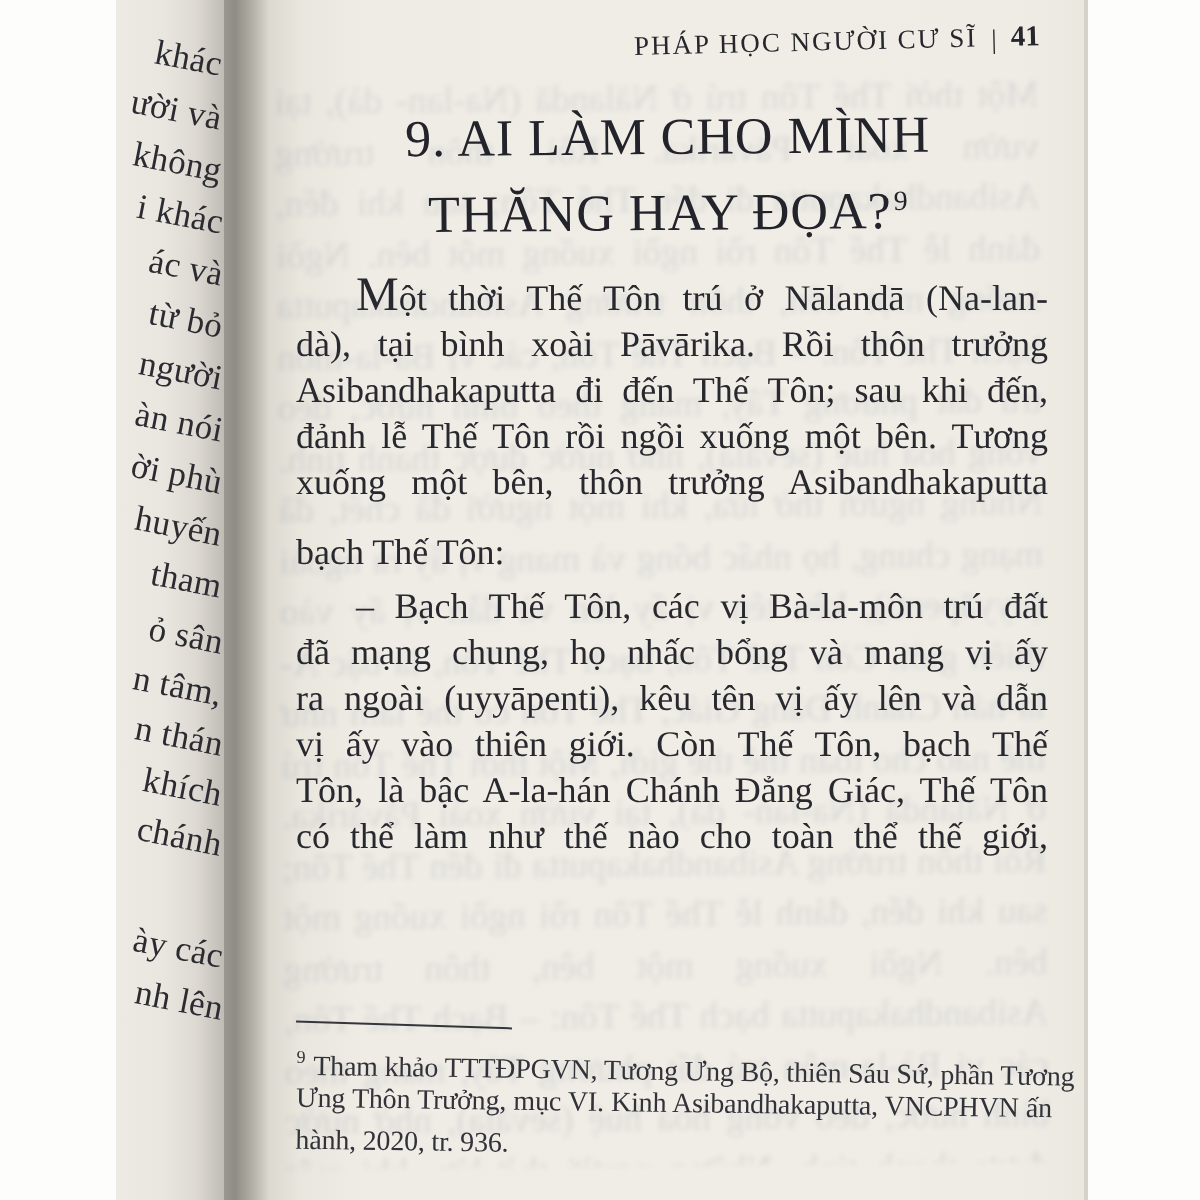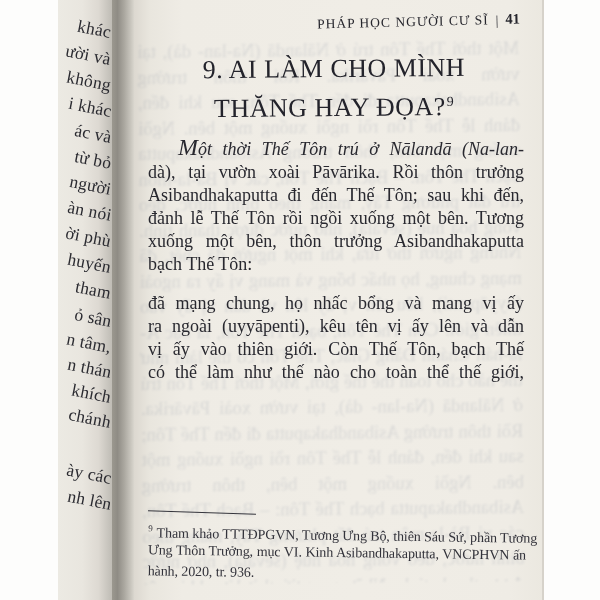--- a/index.html
+++ b/index.html
@@ -34,22 +34,22 @@
 
   .chapter-title{position:absolute;top:52px;left:8px;width:384px;text-align:center;
     font-size:26px;line-height:34px;color:#23232b;letter-spacing:.5px;transform:rotate(-.5deg);}
   .chapter-title sup{font-size:14px;vertical-align:9px;margin-left:1px;}
 
   .bodytext{position:absolute;left:14px;width:376px;}
   .para1{top:138px;}
   .para2{top:292px;}
   .line{height:23px;line-height:23px;font-size:18px;white-space:nowrap;
     text-align:justify;text-align-last:justify;}
-  .line.short{text-align-last:left;}
-  .line.indent{padding-left:30px;font-style:italic;}
+  .line.short{text-align-last:left;margin-top:12px;}
+  .line.indent{padding-left:30px;}
   .lead-line::first-letter{font-size:24px;line-height:14px;}
 
   .footnote-rule{position:absolute;top:512px;left:14px;width:108px;height:0;
     border-top:1.8px solid #35353c;transform:rotate(1.8deg);}
   .footnote{position:absolute;top:521px;left:14px;width:378px;color:#32323a;
     transform:rotate(.8deg);}
   .fline{height:21px;line-height:21px;font-size:14px;letter-spacing:-.1px;white-space:nowrap;
     text-align:justify;text-align-last:justify;}
   .fline.short{text-align-last:left;}
   .fnsup{font-size:9px;vertical-align:6px;margin-right:4px;}
@@ -90,31 +90,33 @@
       <span>PHÁP HỌC NGƯỜI CƯ SĨ</span><span class="sep">|</span><span class="pageno">41</span>
     </div>
 
     <div class="chapter-title">
       <div>9. AI LÀM CHO MÌNH</div>
       <div><span>THĂNG HAY ĐỌA?</span><sup>9</sup></div>
     </div>
 
     <div class="bodytext para1">
       <div class="line indent lead-line">Một thời Thế Tôn trú ở Nālandā (Na-lan-</div>
-      <div class="line">dà), tại vườn xoài Pāvārika. Rồi thôn trưởng</div>
+      <div class="line">dà), tại bình xoài Pāvārika. Rồi thôn trưởng</div>
       <div class="line">Asibandhakaputta đi đến Thế Tôn; sau khi đến,</div>
       <div class="line">đảnh lễ Thế Tôn rồi ngồi xuống một bên. Tương</div>
       <div class="line">xuống một bên, thôn trưởng Asibandhakaputta</div>
       <div class="line short">bạch Thế Tôn:</div>
     </div>
 
     <div class="bodytext para2">
+      <div class="line indent">– Bạch Thế Tôn, các vị Bà-la-môn trú đất</div>
       <div class="line">đã mạng chung, họ nhấc bổng và mang vị ấy</div>
       <div class="line">ra ngoài (uyyāpenti), kêu tên vị ấy lên và dẫn</div>
       <div class="line">vị ấy vào thiên giới. Còn Thế Tôn, bạch Thế</div>
+      <div class="line">Tôn, là bậc A-la-hán Chánh Đẳng Giác, Thế Tôn</div>
       <div class="line">có thể làm như thế nào cho toàn thể thế giới,</div>
     </div>
 
     <div class="footnote-rule"></div>
 
     <div class="footnote">
       <div class="fline"><sup class="fnsup">9</sup><span>Tham khảo TTTĐPGVN, Tương Ưng Bộ, thiên Sáu Sứ, phần Tương</span></div>
       <div class="fline">Ưng Thôn Trưởng, mục VI. Kinh Asibandhakaputta, VNCPHVN ấn</div>
       <div class="fline short">hành, 2020, tr. 936.</div>
     </div>

